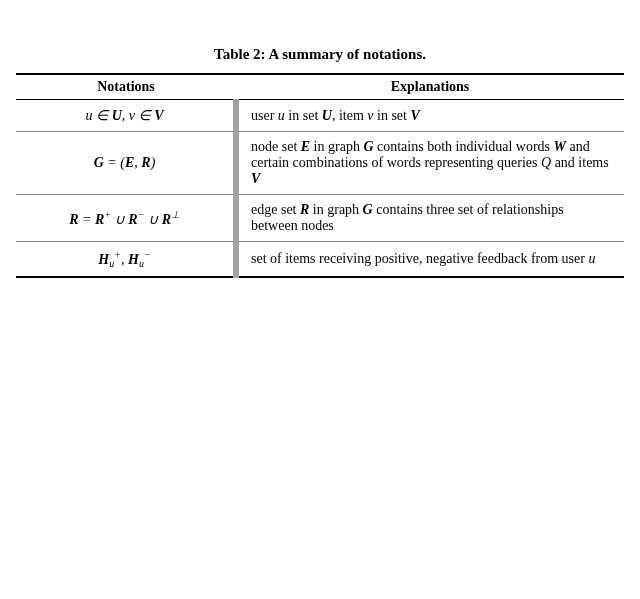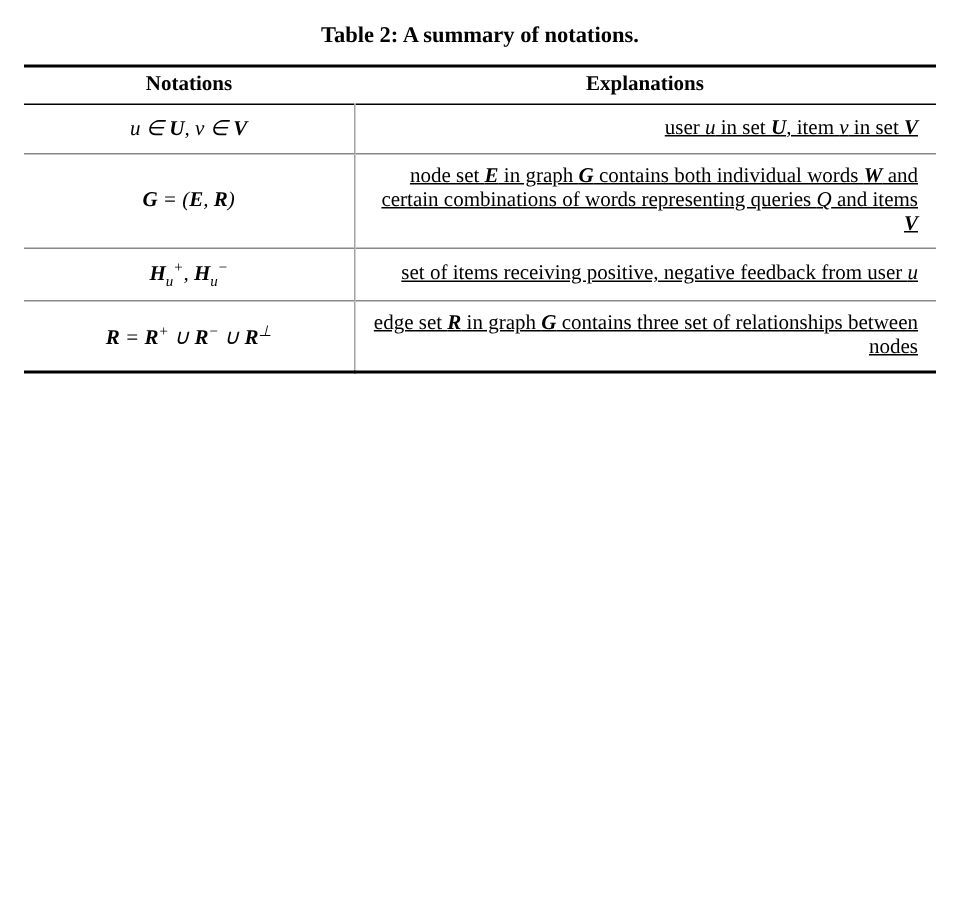--- a/index.html
+++ b/index.html
@@ -14,20 +14,21 @@
       padding: 16px;
     }
     .page-container {
       width: 610px;
     }
     .table-title {
       text-align: center;
       font-weight: bold;
       font-size: 15px;
       margin-bottom: 10px;
+      margin-top: 30px;
     }
     table {
       width: 100%;
       border-collapse: collapse;
       border-top: 2px solid #000;
       border-bottom: 2px solid #000;
     }
     thead tr {
       border-bottom: 1.5px solid #000;
     }
@@ -38,26 +39,25 @@
       font-size: 14px;
     }
     td {
       padding: 7px 12px;
       text-align: center;
       vertical-align: middle;
       border-top: 1px solid #888;
     }
     td.notation-col {
       width: 220px;
-      border-right: 1px solid #a3a3a3;
+      border-right: 6px solid #a3a3a3;
       font-style: italic;
     }
     td.explanation-col {
-      text-align: right;
-      text-decoration: underline;
+      text-align: left;
     }
     tbody tr:first-child td {
       border-top: none;
     }
     sup { font-size: 10px; }
     sub { font-size: 10px; }
 
     
   </style>
 </head>
@@ -75,22 +75,22 @@
     <tbody id="table-body">
     <tr>
           <td class="notation-col"><i>u</i> ∈ <i><b>U</b></i>, <i>v</i> ∈ <i><b>V</b></i></td>
           <td class="explanation-col">user <i>u</i> in set <i><b>U</b></i>, item <i>v</i> in set <i><b>V</b></i></td>
         </tr>
         <tr>
           <td class="notation-col"><i><b>G</b></i> = (<i><b>E</b></i>, <i><b>R</b></i>)</td>
           <td class="explanation-col">node set <i><b>E</b></i> in graph <i><b>G</b></i> contains both individual words <i><b>W</b></i> and certain combinations of words representing queries <i>Q</i> and items <i><b>V</b></i></td>
         </tr>
         <tr>
+          <td class="notation-col"><i><b>R</b></i> = <i><b>R</b></i><sup>+</sup> ∪ <i><b>R</b></i><sup>−</sup> ∪ <i><b>R</b></i><sup>⊥</sup></td>
+          <td class="explanation-col">edge set <i><b>R</b></i> in graph <i><b>G</b></i> contains three set of relationships between nodes</td>
+        </tr>
+        <tr>
           <td class="notation-col"><i><b>H</b></i><sub><i>u</i></sub><sup>+</sup>, <i><b>H</b></i><sub><i>u</i></sub><sup>−</sup></td>
           <td class="explanation-col">set of items receiving positive, negative feedback from user <i>u</i></td>
-        </tr>
-        <tr>
-          <td class="notation-col"><i><b>R</b></i> = <i><b>R</b></i><sup>+</sup> ∪ <i><b>R</b></i><sup>−</sup> ∪ <i><b>R</b></i><sup>⊥</sup></td>
-          <td class="explanation-col">edge set <i><b>R</b></i> in graph <i><b>G</b></i> contains three set of relationships between nodes</td>
         </tr>
       </tbody>
   </table>
 </div>
 
 </body></html>

